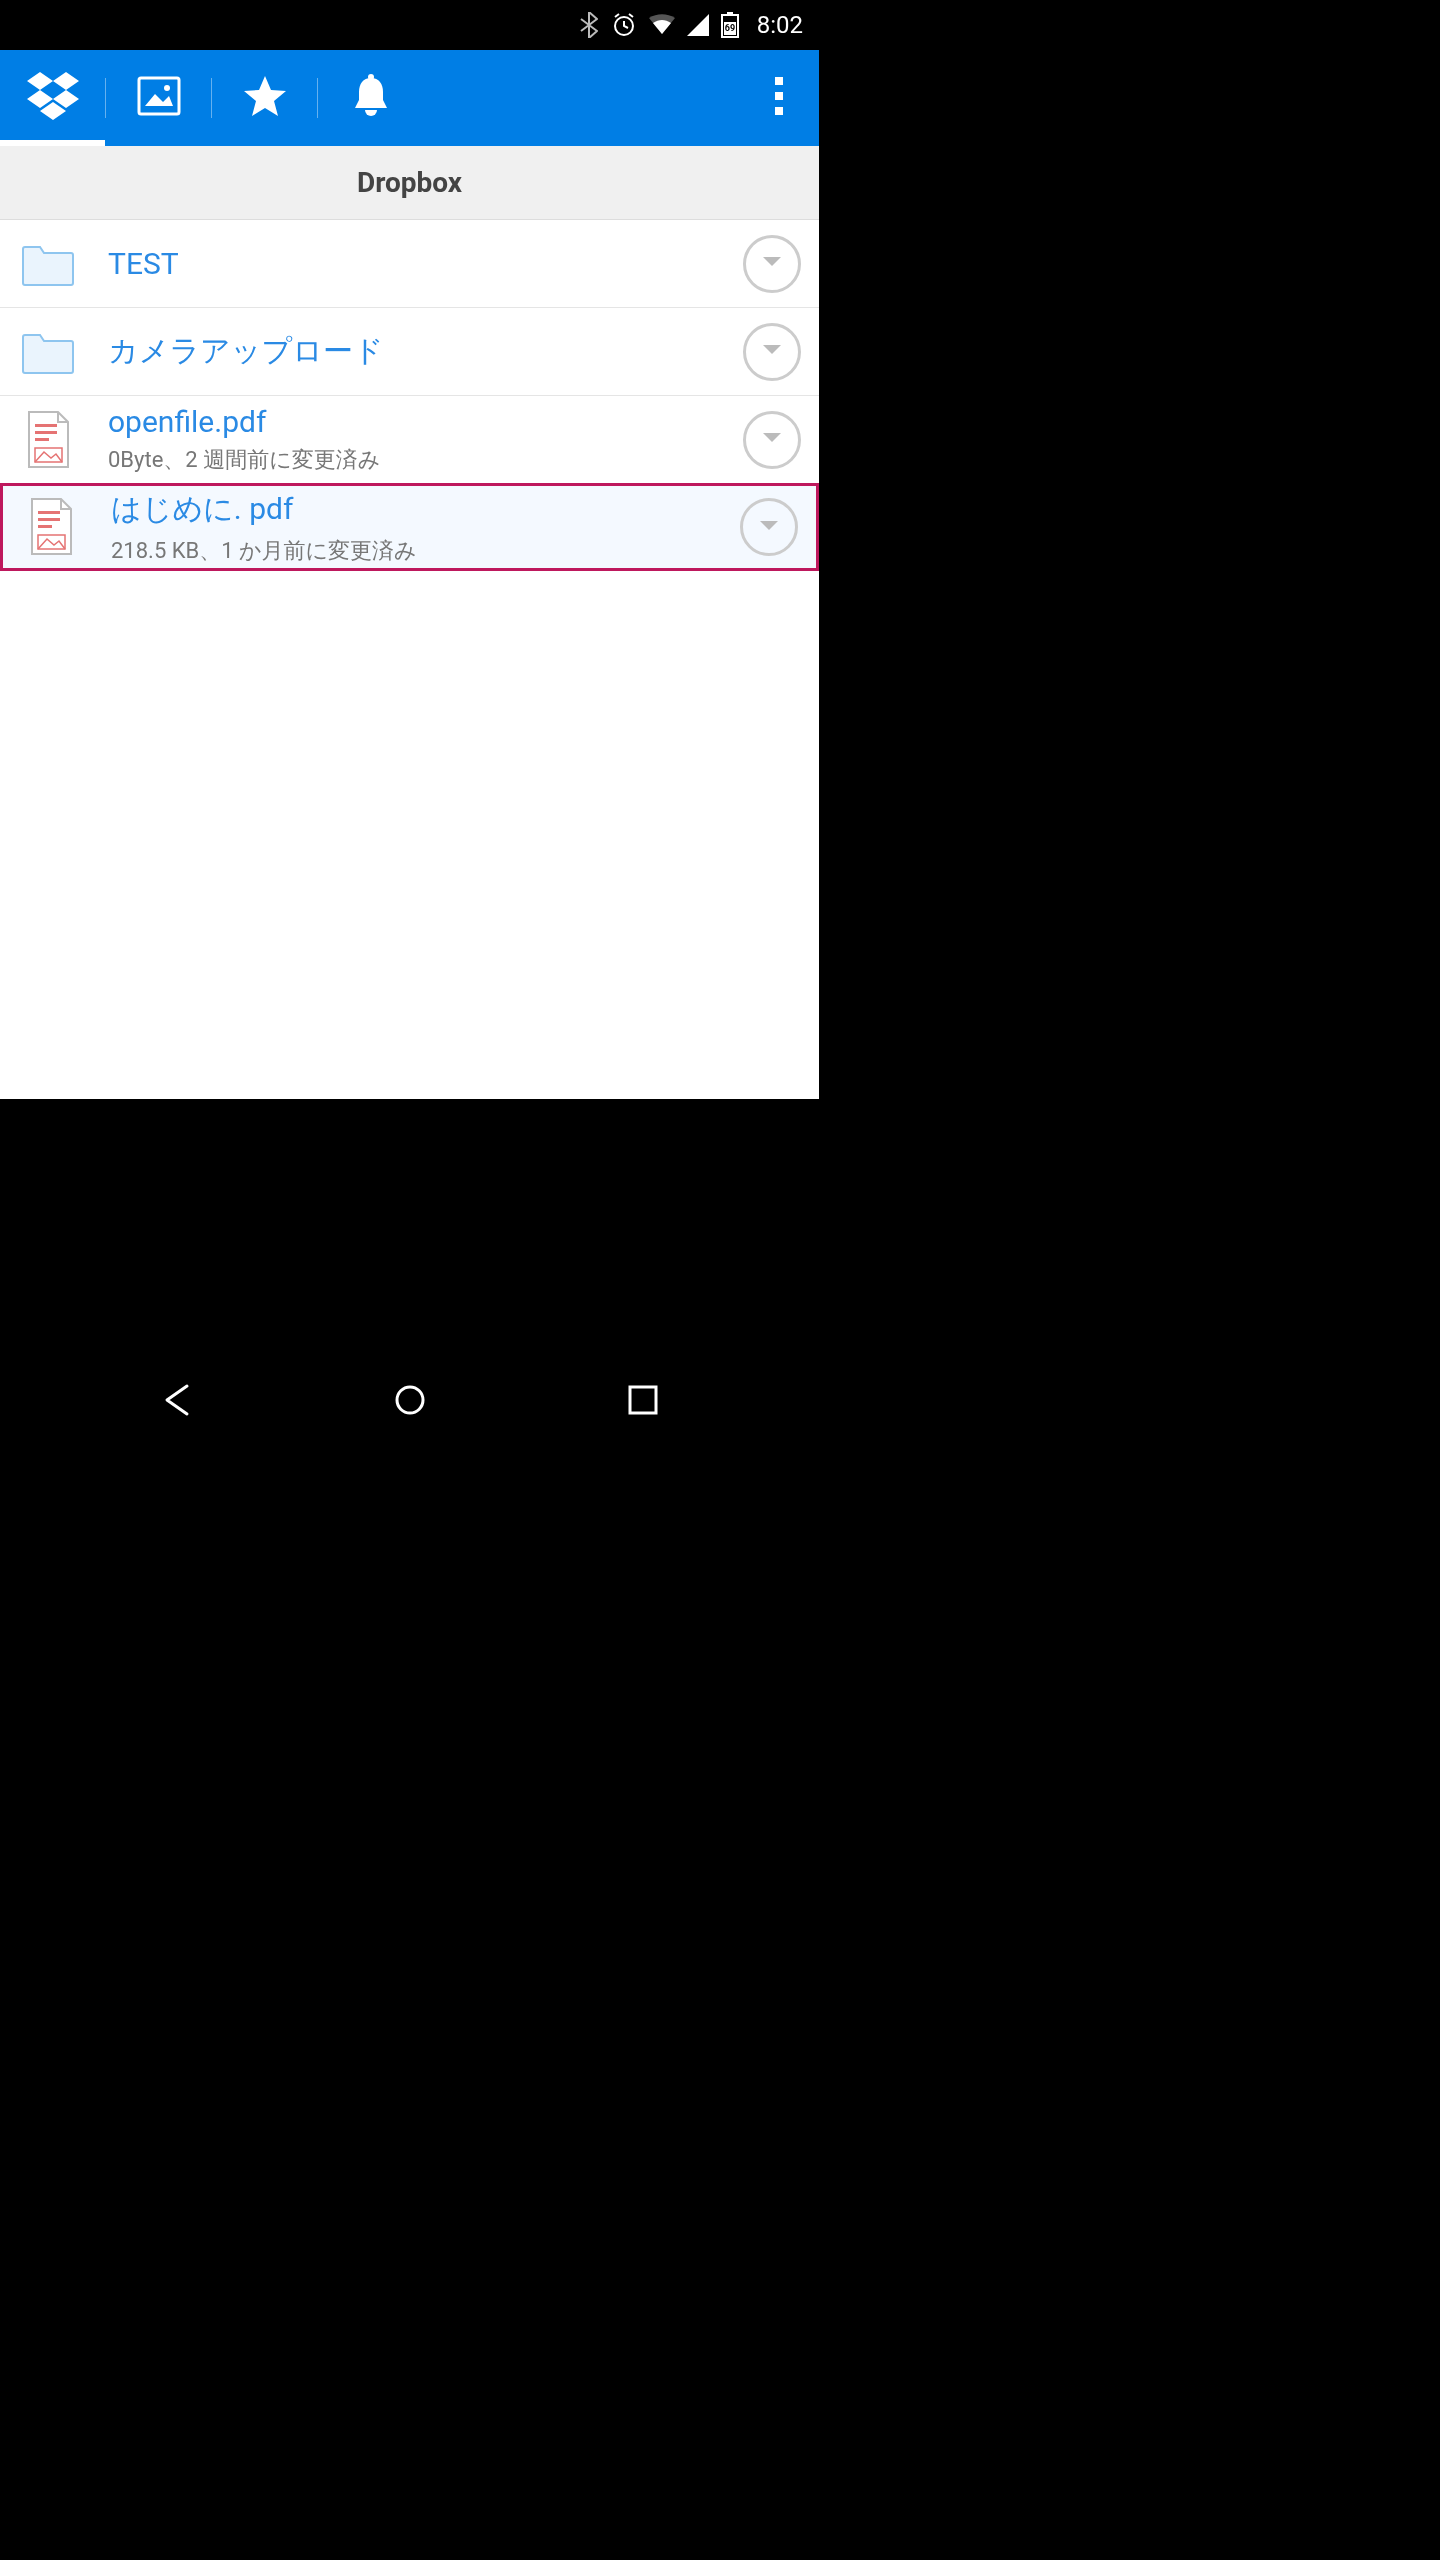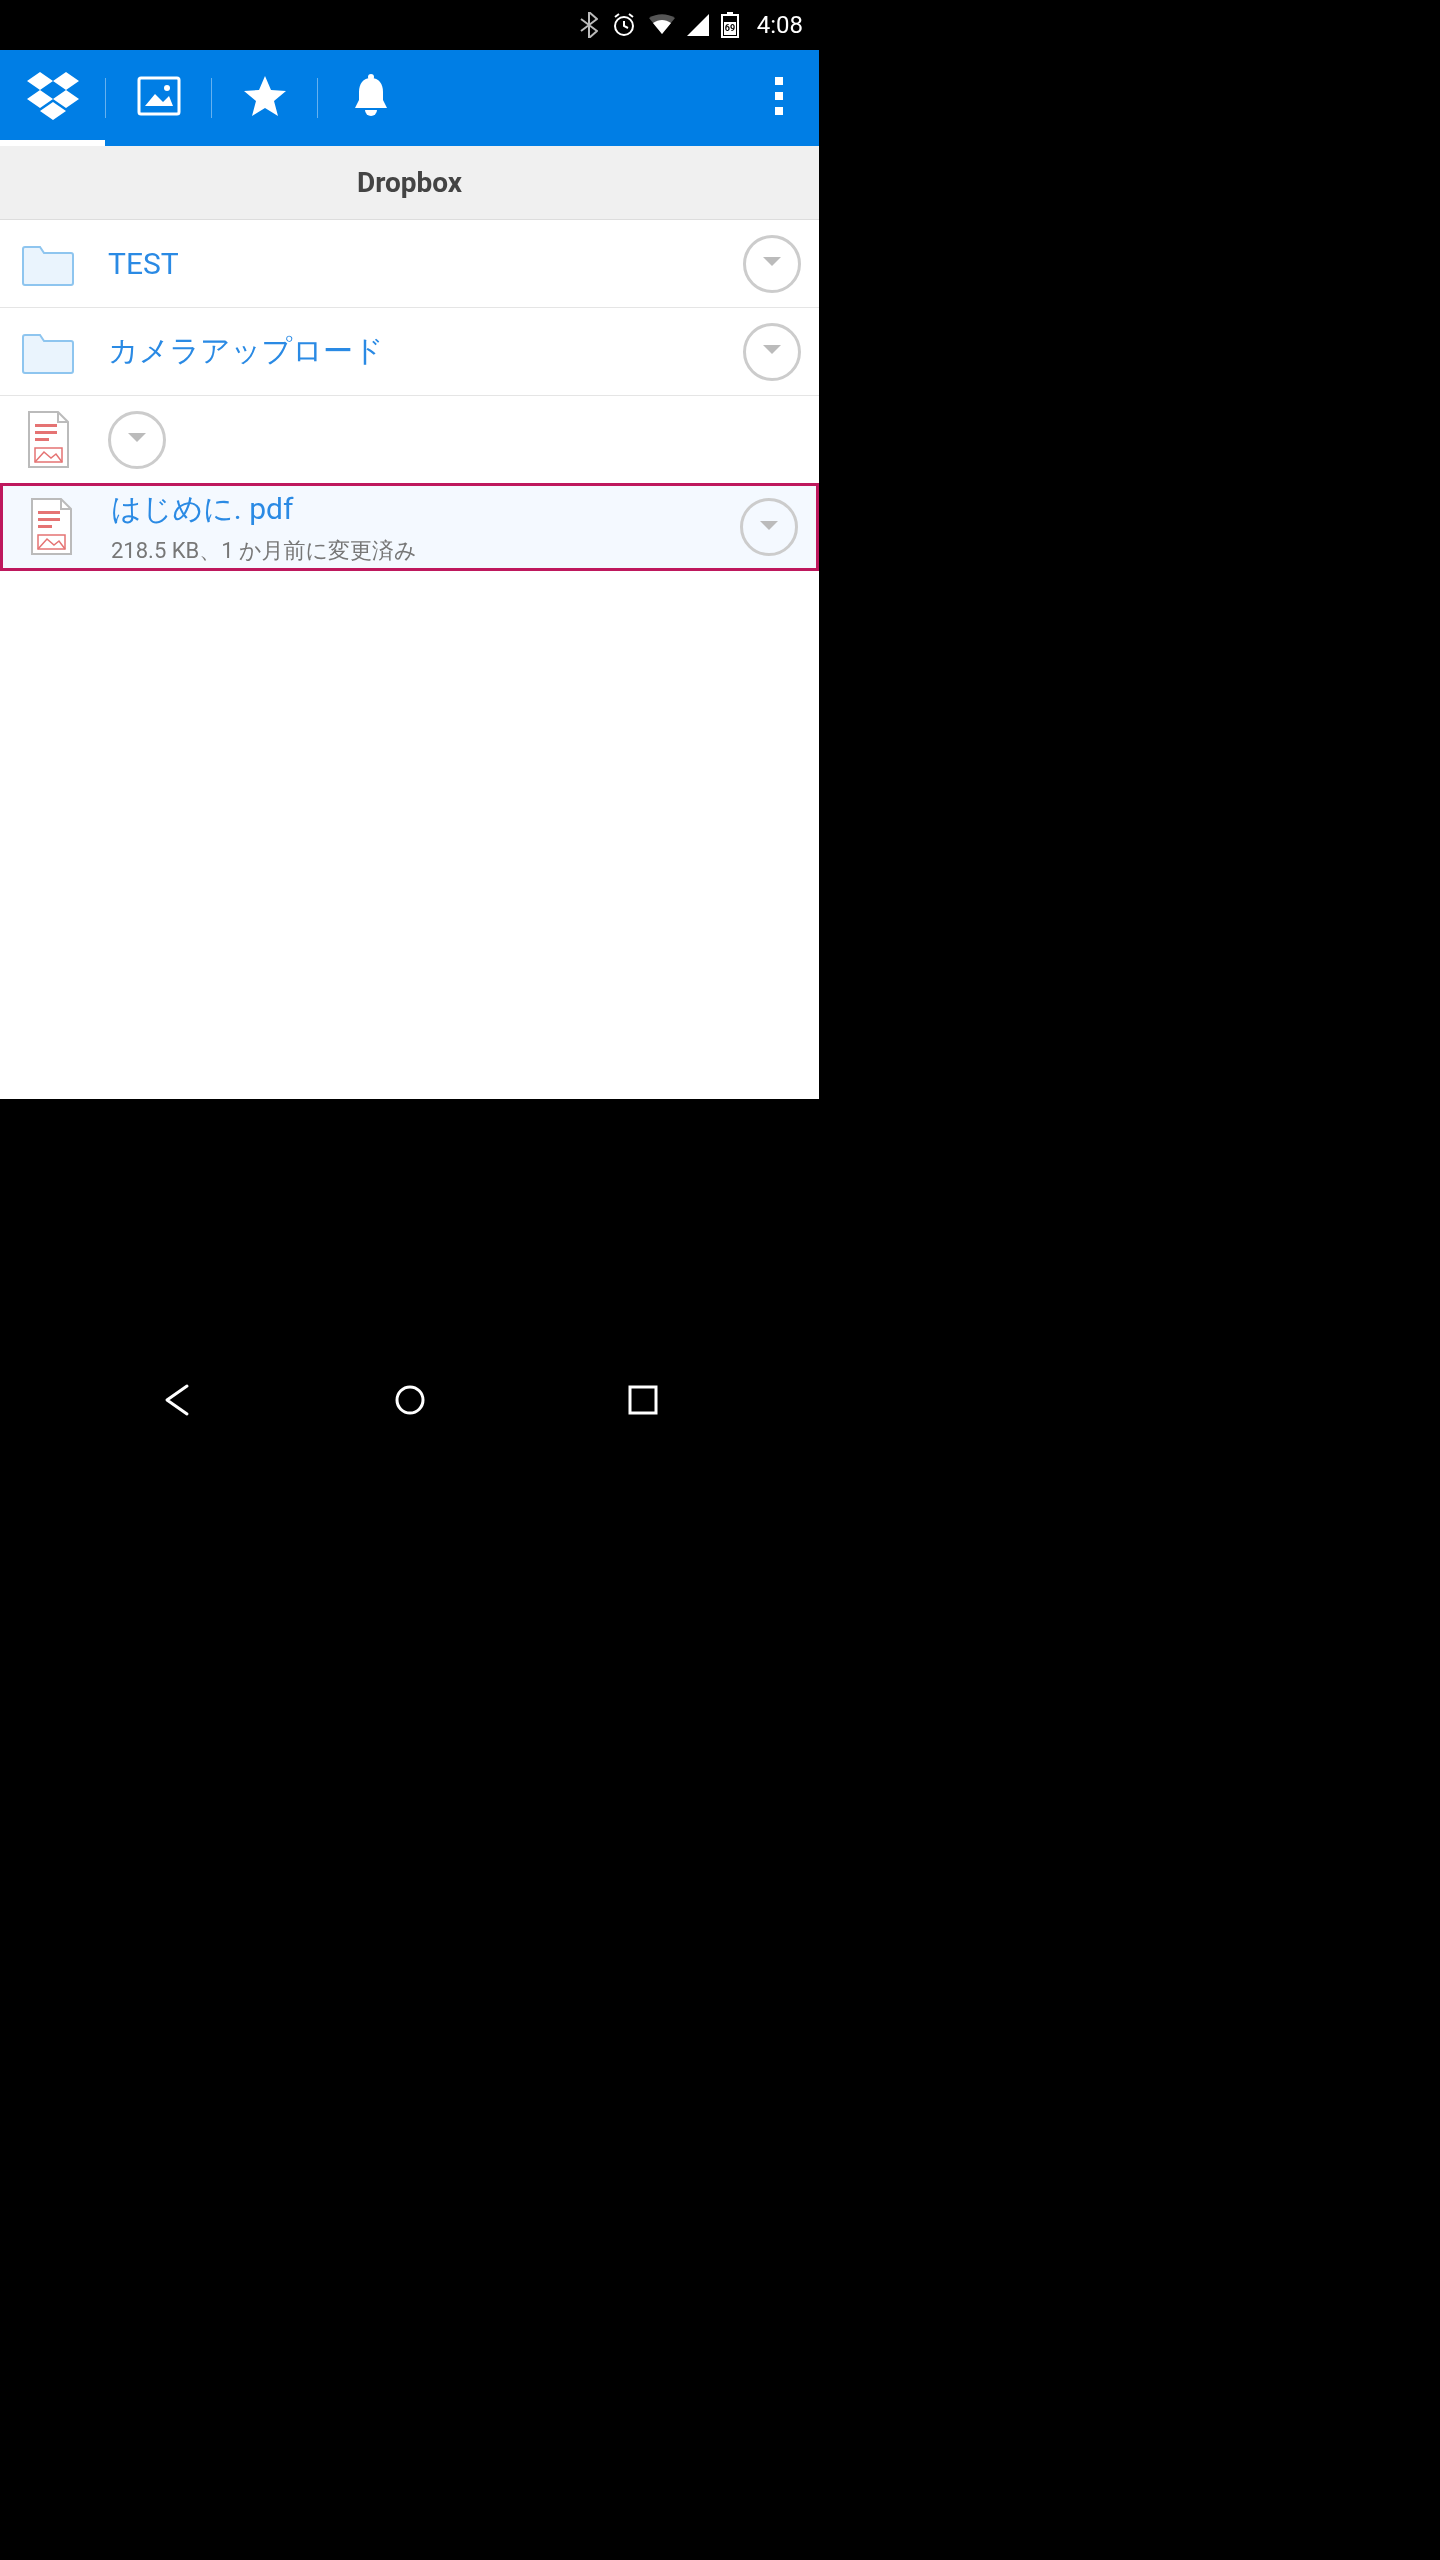--- a/index.html
+++ b/index.html
@@ -190,21 +190,21 @@
     </svg>
   </span>
   <span class="icon">
     <svg width="18" height="26" viewBox="0 0 18 26">
       <rect x="6" y="0" width="6" height="3" fill="#fff"></rect>
       <rect x="1" y="3" width="16" height="22" fill="none" stroke="#fff" stroke-width="2"></rect>
       <rect x="3" y="10" width="12" height="13" fill="#fff"></rect>
       <text x="9" y="19" font-size="9" text-anchor="middle" fill="#000" font-weight="bold">69</text>
     </svg>
   </span>
-  <span class="status-time">4:08</span>
+  <span class="status-time">8:02</span>
 </div>
 
 <div class="app-bar">
   <div class="app-bar-item active">
     <span>
       <svg width="54" height="50" viewBox="0 0 54 50">
         <path d="M14 1 L1 10 L14 19 L27 10 Z M40 1 L27 10 L40 19 L53 10 Z M1 28 L14 19 L27 28 L14 37 Z M53 28 L40 19 L27 28 L40 37 Z M14 40 L27 31 L40 40 L27 49 Z" fill="#fff"></path>
       </svg>
     </span>
   </div>
@@ -296,20 +296,24 @@
       <svg width="48" height="60" viewBox="0 0 48 60">
         <path d="M5 2 L34 2 L44 12 L44 57 L5 57 Z" fill="#fff" stroke="#bbb" stroke-width="2"></path>
         <path d="M34 2 L34 12 L44 12" fill="none" stroke="#bbb" stroke-width="2"></path>
         <rect x="11" y="14" width="22" height="3" fill="#e57373"></rect>
         <rect x="11" y="21" width="22" height="3" fill="#e57373"></rect>
         <rect x="11" y="28" width="14" height="3" fill="#e57373"></rect>
         <path d="M11 38 L38 38 L38 52 L11 52 Z" fill="none" stroke="#e57373" stroke-width="1.5"></path>
         <path d="M11 52 L20 42 L27 48 L32 44 L38 52" fill="none" stroke="#e57373" stroke-width="1.5"></path>
       </svg>
     </span>
+    <div class="file-text">
+      <span class="file-name">openfile.pdf</span>
+      <span class="file-meta">0Byte、2 週間前に変更済み</span>
+    </div>
     <div class="file-action">
       <span>
         <svg width="22" height="14" viewBox="0 0 22 14">
             <path d="M2 2 L11 11 L20 2 Z" fill="#bbb"></path>
           </svg>
       </span>
     </div>
   </div>
 
   <div class="file-row selected">

